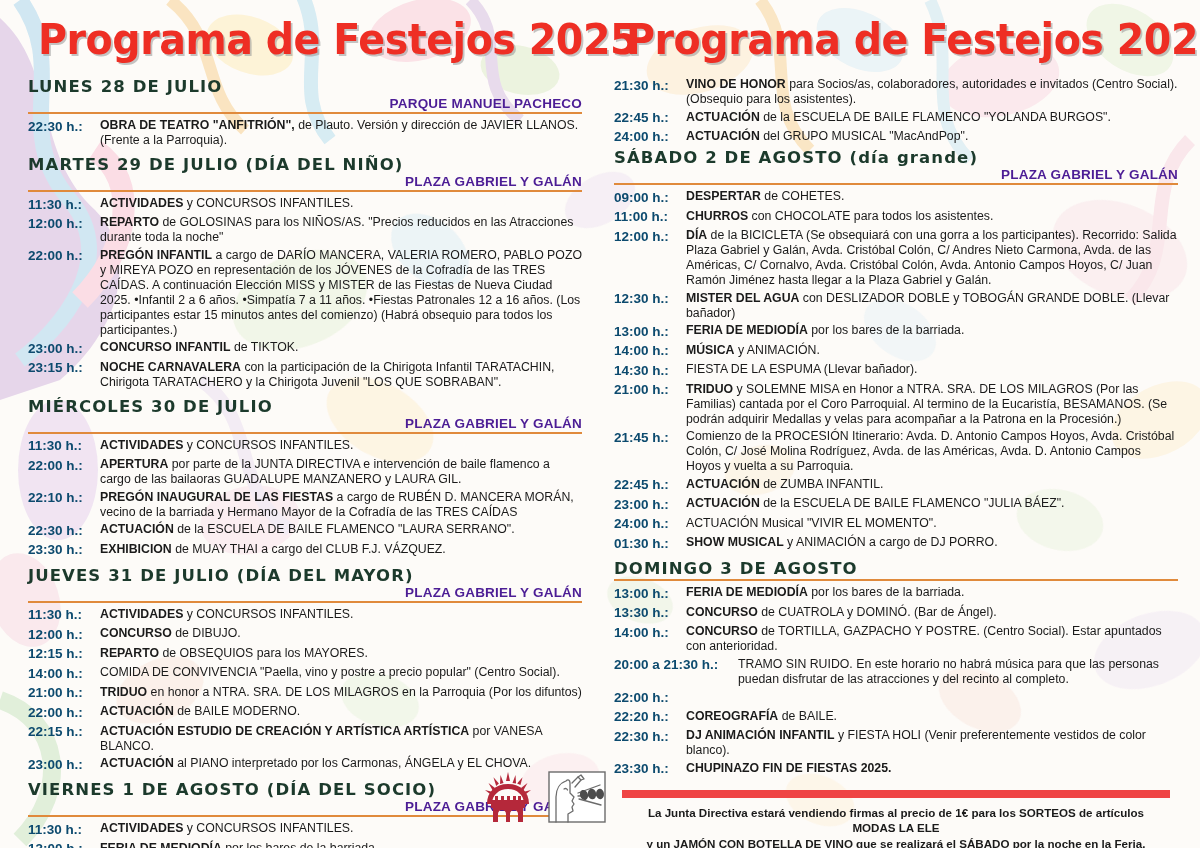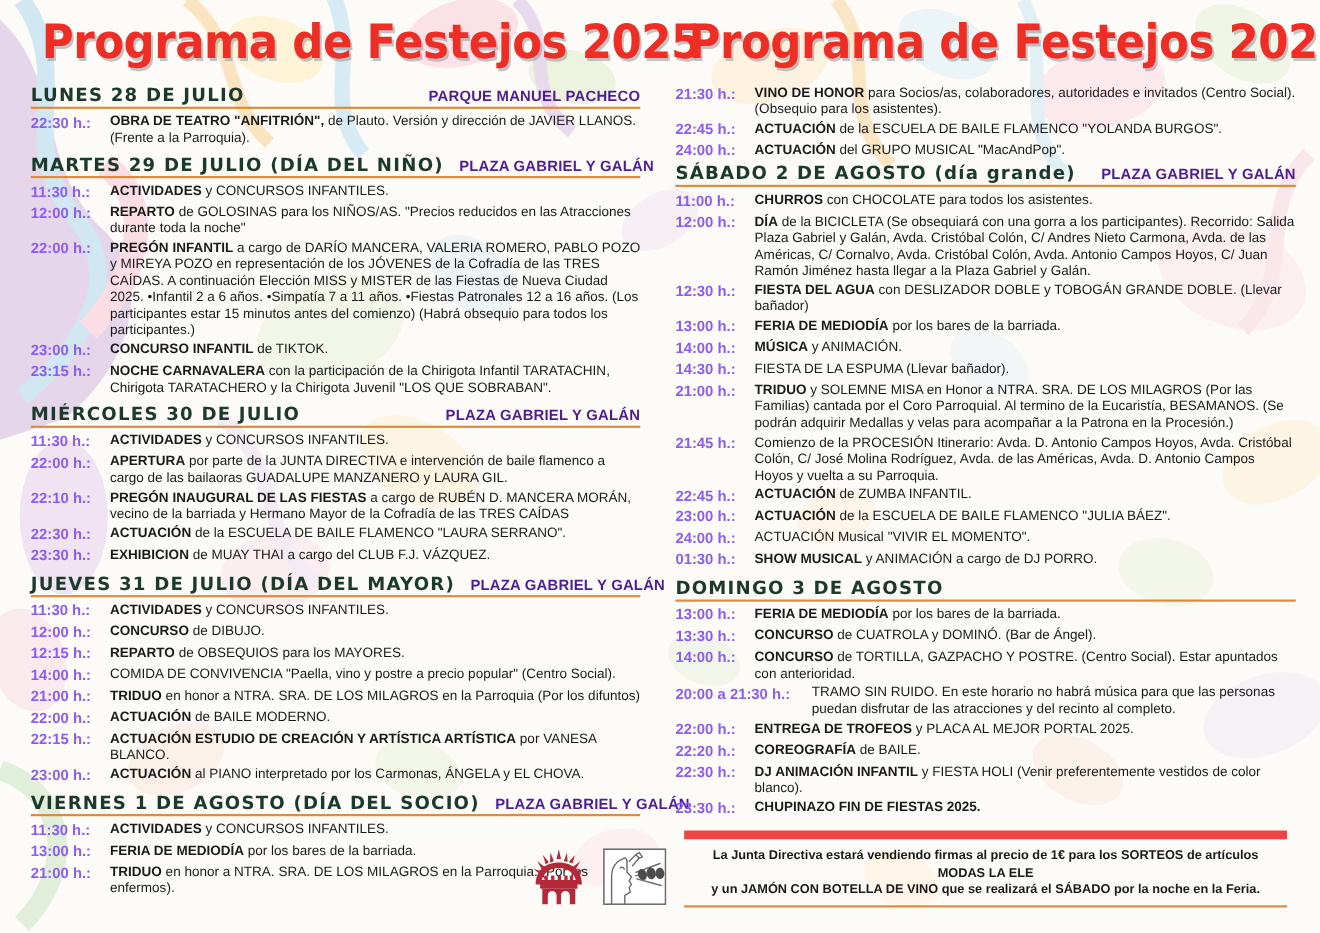--- a/index.html
+++ b/index.html
@@ -58,20 +58,21 @@
   .col-right .prog-title { margin-left: 12px; }
 
   
   .day-block { margin-bottom: 7px; }
   .day-head {
     display: flex;
     align-items: baseline;
     border-bottom: 2px solid #e08a3c;
     padding-bottom: 1px;
     margin-bottom: 4px;
+    flex-direction: column;
   }
   .day-name {
     font-family: "DejaVu Sans", sans-serif;
     font-weight: bold;
     font-size: 16.5px;
     color: #1c3a2c;
     letter-spacing: 1.1px;
     white-space: nowrap;
   }
   .day-name .lower {
@@ -95,21 +96,21 @@
     align-items: flex-start;
     margin-bottom: 2.5px;
     line-height: 1.22;
   }
   .ev-time {
     flex: 0 0 auto;
     min-width: 66px;
     font-family: "Liberation Sans", sans-serif;
     font-weight: bold;
     font-size: 13.5px;
-    color: #8b5cf6;
+    color: #0c4a6e;
     white-space: nowrap;
     padding-top: 0.5px;
   }
   .ev-time.wide { min-width: 118px; }
   .ev-body {
     font-family: "Liberation Sans", sans-serif;
     font-size: 12.3px;
     color: #1a1a1a;
     padding-left: 6px;
   }
@@ -350,30 +351,34 @@
         </div>
       </div>
     <div id="right-days">
         <div class="day-block">
           <div class="day-head">
             <div class="day-name">SÁBADO 2 DE AGOSTO <span class="lower">(día grande)</span></div>
             <div class="day-venue">PLAZA GABRIEL Y GALÁN</div>
           </div>
           <div class="events">
             <div class="event">
+              <div class="ev-time">09:00 h.:</div>
+              <div class="ev-body"><b>DESPERTAR</b> de COHETES.</div>
+            </div>
+            <div class="event">
               <div class="ev-time">11:00 h.:</div>
               <div class="ev-body"><b>CHURROS</b> con CHOCOLATE para todos los asistentes.</div>
             </div>
             <div class="event">
               <div class="ev-time">12:00 h.:</div>
               <div class="ev-body"><b>DÍA</b> de la BICICLETA (Se obsequiará con una gorra a los participantes). Recorrido: Salida Plaza Gabriel y Galán, Avda. Cristóbal Colón, C/ Andres Nieto Carmona, Avda. de las Américas, C/ Cornalvo, Avda. Cristóbal Colón, Avda. Antonio Campos Hoyos, C/ Juan Ramón Jiménez hasta llegar a la Plaza Gabriel y Galán.</div>
             </div>
             <div class="event">
               <div class="ev-time">12:30 h.:</div>
-              <div class="ev-body"><b>FIESTA DEL AGUA</b> con DESLIZADOR DOBLE y TOBOGÁN GRANDE DOBLE. (Llevar bañador)</div>
+              <div class="ev-body"><b>MISTER DEL AGUA</b> con DESLIZADOR DOBLE y TOBOGÁN GRANDE DOBLE. (Llevar bañador)</div>
             </div>
             <div class="event">
               <div class="ev-time">13:00 h.:</div>
               <div class="ev-body"><b>FERIA DE MEDIODÍA</b> por los bares de la barriada.</div>
             </div>
             <div class="event">
               <div class="ev-time">14:00 h.:</div>
               <div class="ev-body"><b>MÚSICA</b> y ANIMACIÓN.</div>
             </div>
             <div class="event">
@@ -423,21 +428,20 @@
             <div class="event">
               <div class="ev-time">14:00 h.:</div>
               <div class="ev-body"><b>CONCURSO</b> de TORTILLA, GAZPACHO Y POSTRE. (Centro Social). Estar apuntados con anterioridad.</div>
             </div>
             <div class="event">
               <div class="ev-time wide">20:00 a 21:30 h.:</div>
               <div class="ev-body">TRAMO SIN RUIDO. En este horario no habrá música para que las personas puedan disfrutar de las atracciones y del recinto al completo.</div>
             </div>
             <div class="event">
               <div class="ev-time">22:00 h.:</div>
-              <div class="ev-body"><b>ENTREGA DE TROFEOS</b> y PLACA AL MEJOR PORTAL 2025.</div>
             </div>
             <div class="event">
               <div class="ev-time">22:20 h.:</div>
               <div class="ev-body"><b>COREOGRAFÍA</b> de BAILE.</div>
             </div>
             <div class="event">
               <div class="ev-time">22:30 h.:</div>
               <div class="ev-body"><b>DJ ANIMACIÓN INFANTIL</b> y FIESTA HOLI (Venir preferentemente vestidos de color blanco).</div>
             </div>
             <div class="event">

